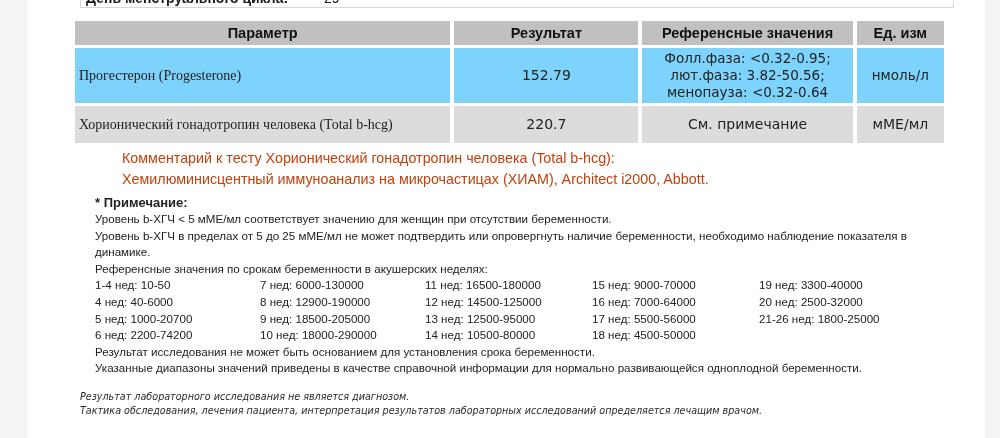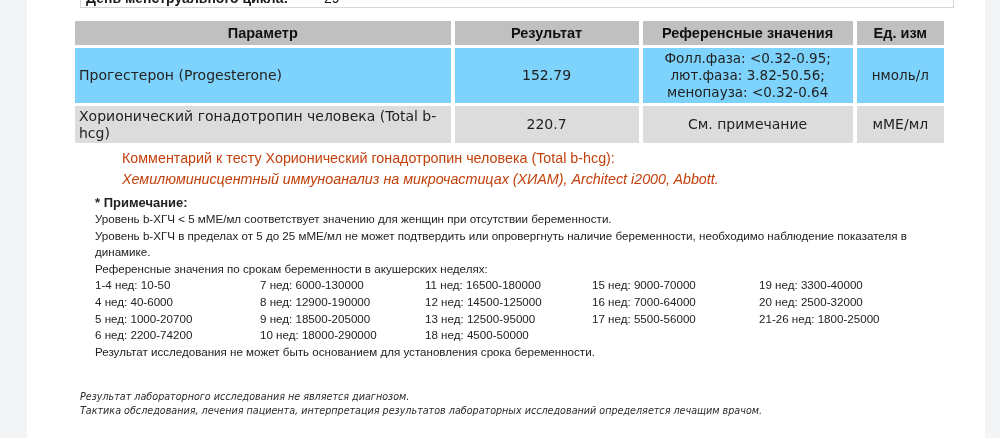--- a/index.html
+++ b/index.html
@@ -25,31 +25,31 @@
     position:absolute; left:75px; top:21px; width:877px;
     border-collapse:separate; border-spacing:4px 3px; margin:-3px -4px;
     font-size:14px;
   }
   table.res th {
     background:#c0c0c0; height:24px; padding:0;
     font-family:"Liberation Sans", sans-serif; font-weight:bold; font-size:14.5px;
     color:#111;
   }
   table.res td { padding:0; text-align:center; vertical-align:middle; color:#222; }
-  table.res td.param { text-align:left; padding-left:4px; }
+  table.res td.param { text-align:left; padding-left:4px;font-family:Liberation Serif, serif; }
   table.res tr.r1 td { height:55px; background:#7dd3fc; line-height:17px; font-size:13.5px; }
   table.res tr.r1 td.param, table.res tr.r1 td.result { font-size:14px; }
   table.res tr.r2 td { height:37px; background:#dcdcdc; font-size:14px; line-height:17px; }
   .refs { font-size:13.3px; line-height:17px; }
 
   .comment {
     position:absolute; left:80px; top:148px;
     font-family:"Liberation Sans", sans-serif; font-size:14.3px; line-height:21px; color:#c2410c;margin-left:42px;
   }
-  .comment .method { font-style:italic; }
+  .comment .method { }
 
   .note {
     position:absolute; left:95px; top:194px; width:880px;
     font-family:Liberation Sans, sans-serif; font-size:11.6px; line-height:16.6px; color:#222;
   }
   .note .title { font-weight:bold; font-size:13px; line-height:17px; }
   .note p { margin:0; }
   .grid { display:grid; grid-template-columns:165px 165px 167px 167px 180px; }
   .disclaim {
     position:absolute; left:80px; top:390px;
@@ -122,21 +122,23 @@
     <span>12 нед: 14500-125000</span>
     <span>16 нед: 7000-64000</span>
     <span>20 нед: 2500-32000</span>
     <span>5 нед: 1000-20700</span>
     <span>9 нед: 18500-205000</span>
     <span>13 нед: 12500-95000</span>
     <span>17 нед: 5500-56000</span>
     <span>21-26 нед: 1800-25000</span>
     <span>6 нед: 2200-74200</span>
     <span>10 нед: 18000-290000</span>
+    <span>14 нед: 10500-80000</span>
     <span>18 нед: 4500-50000</span>
   </div>
   <p>Результат исследования не может быть основанием для установления срока беременности.</p>
+  <p>Указанные диапазоны значений приведены в качестве справочной информации для нормально развивающейся одноплодной беременности.</p>
 </div>
 
 <div class="disclaim">
   <div>Результат лабораторного исследования не является диагнозом.</div>
   <div>Тактика обследования, лечения пациента, интерпретация результатов лабораторных исследований определяется лечащим врачом.</div>
 </div>
 
 </body></html>

